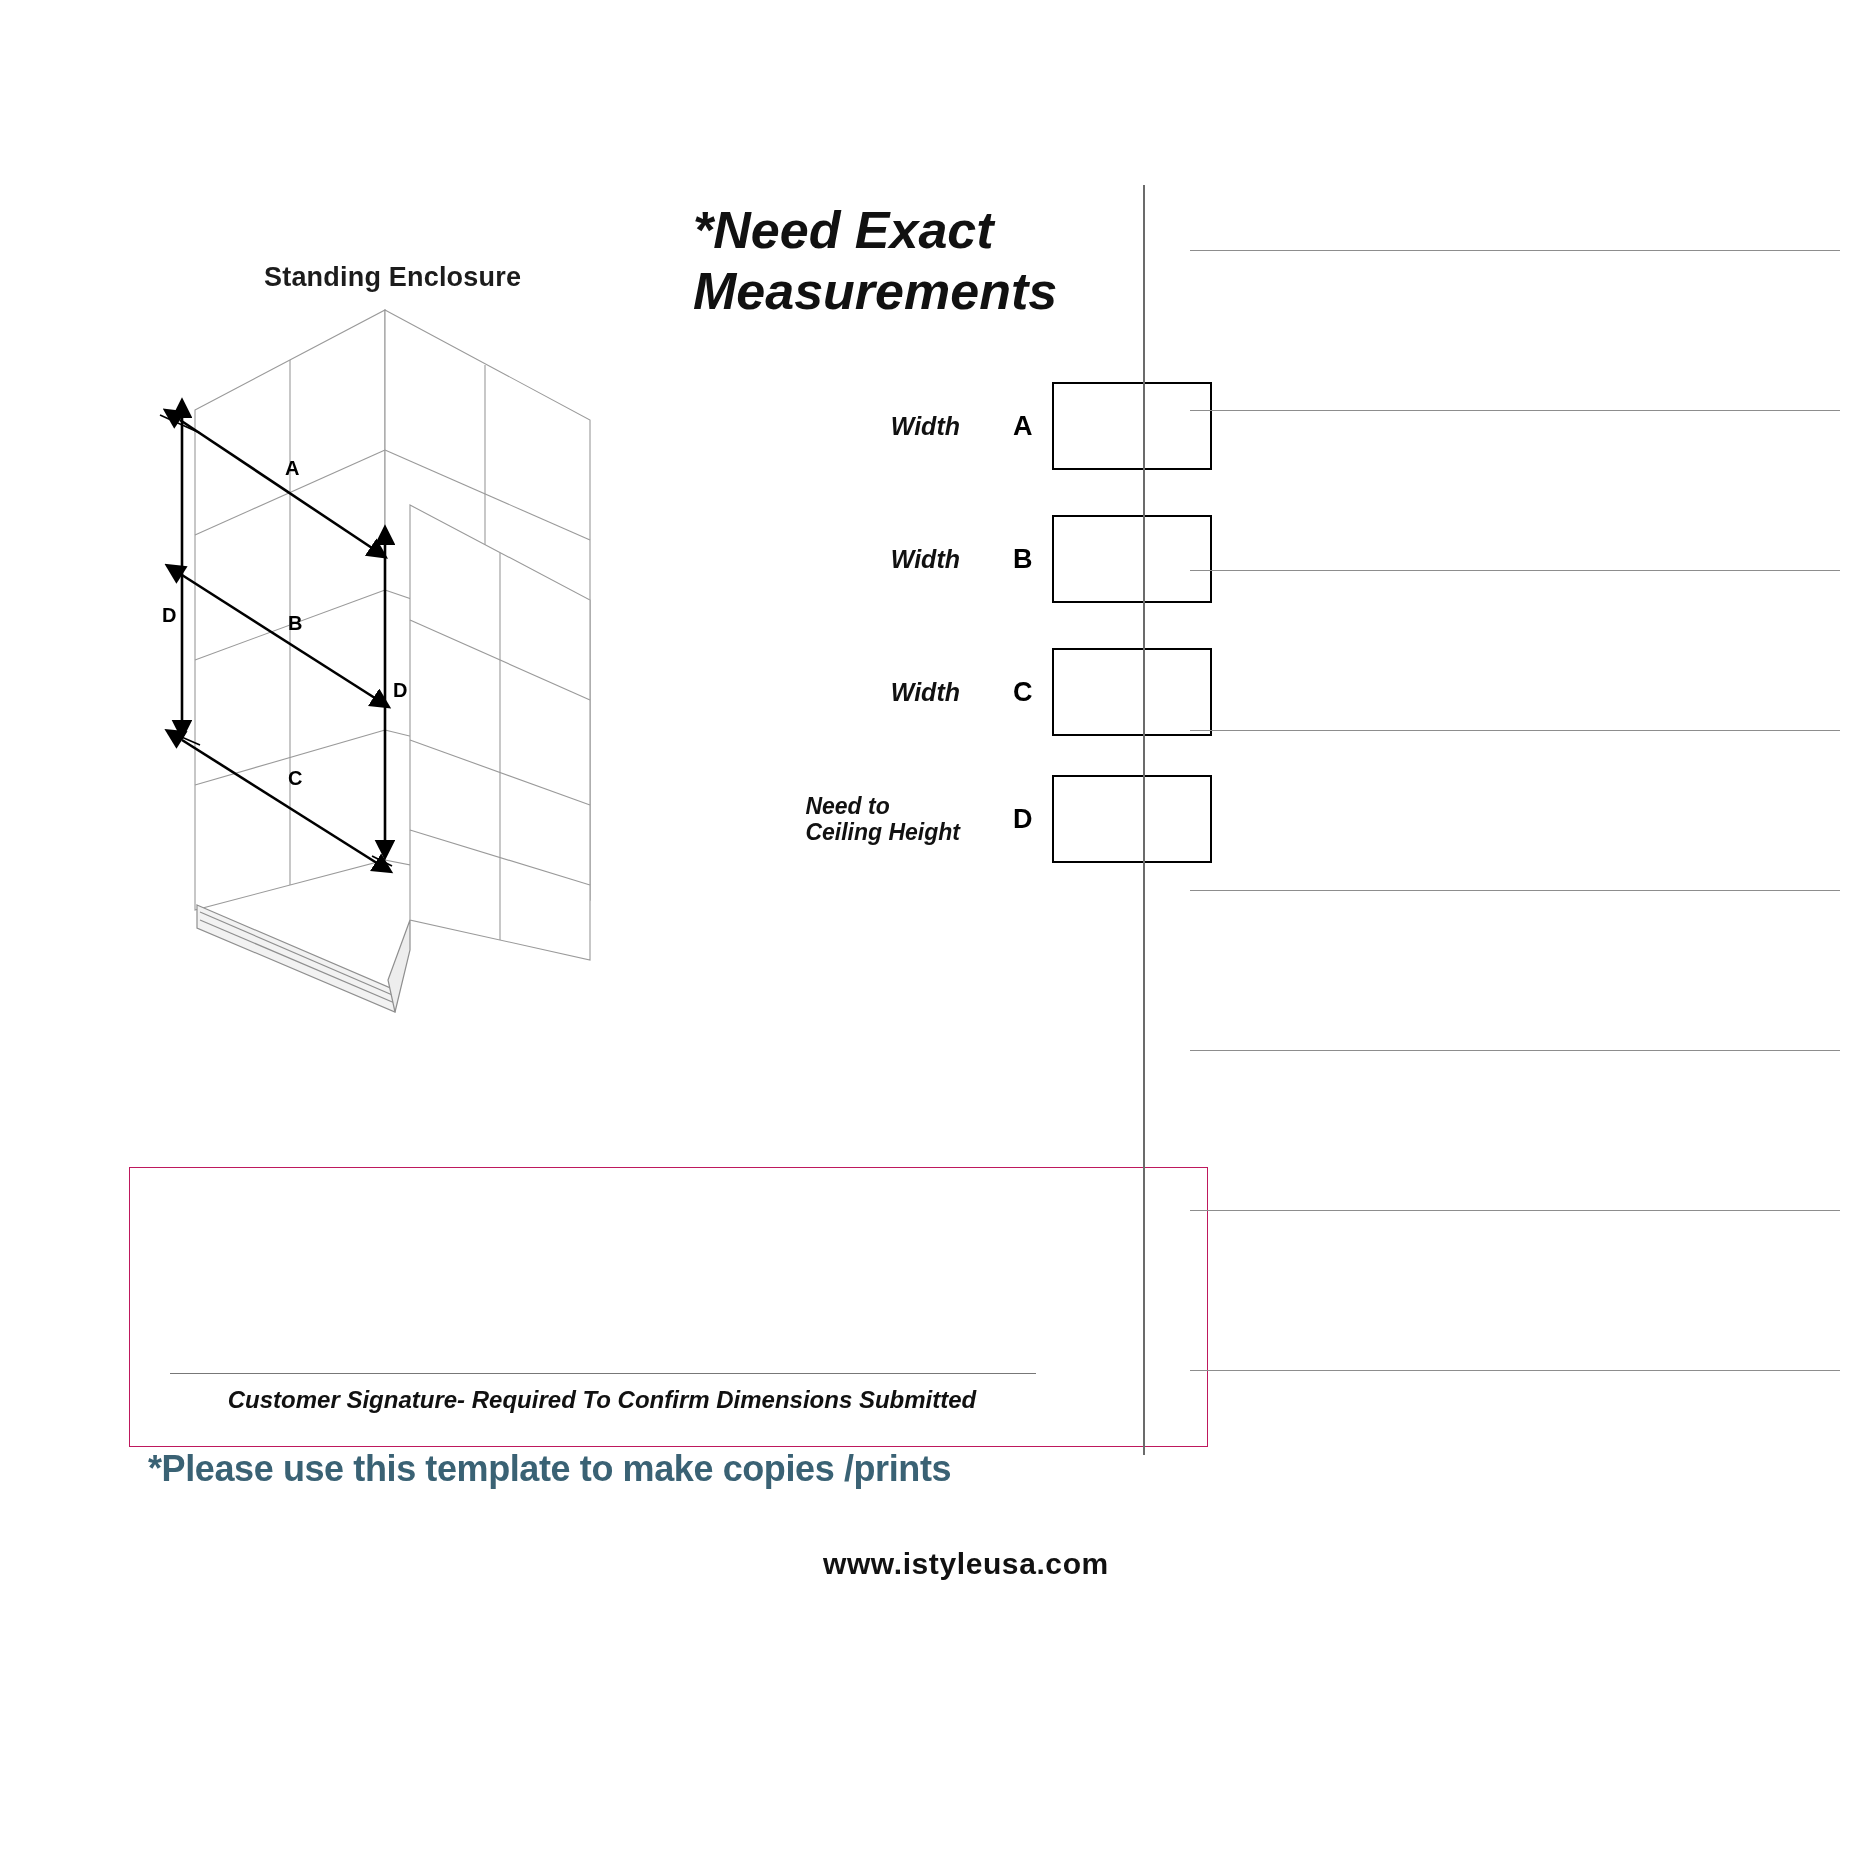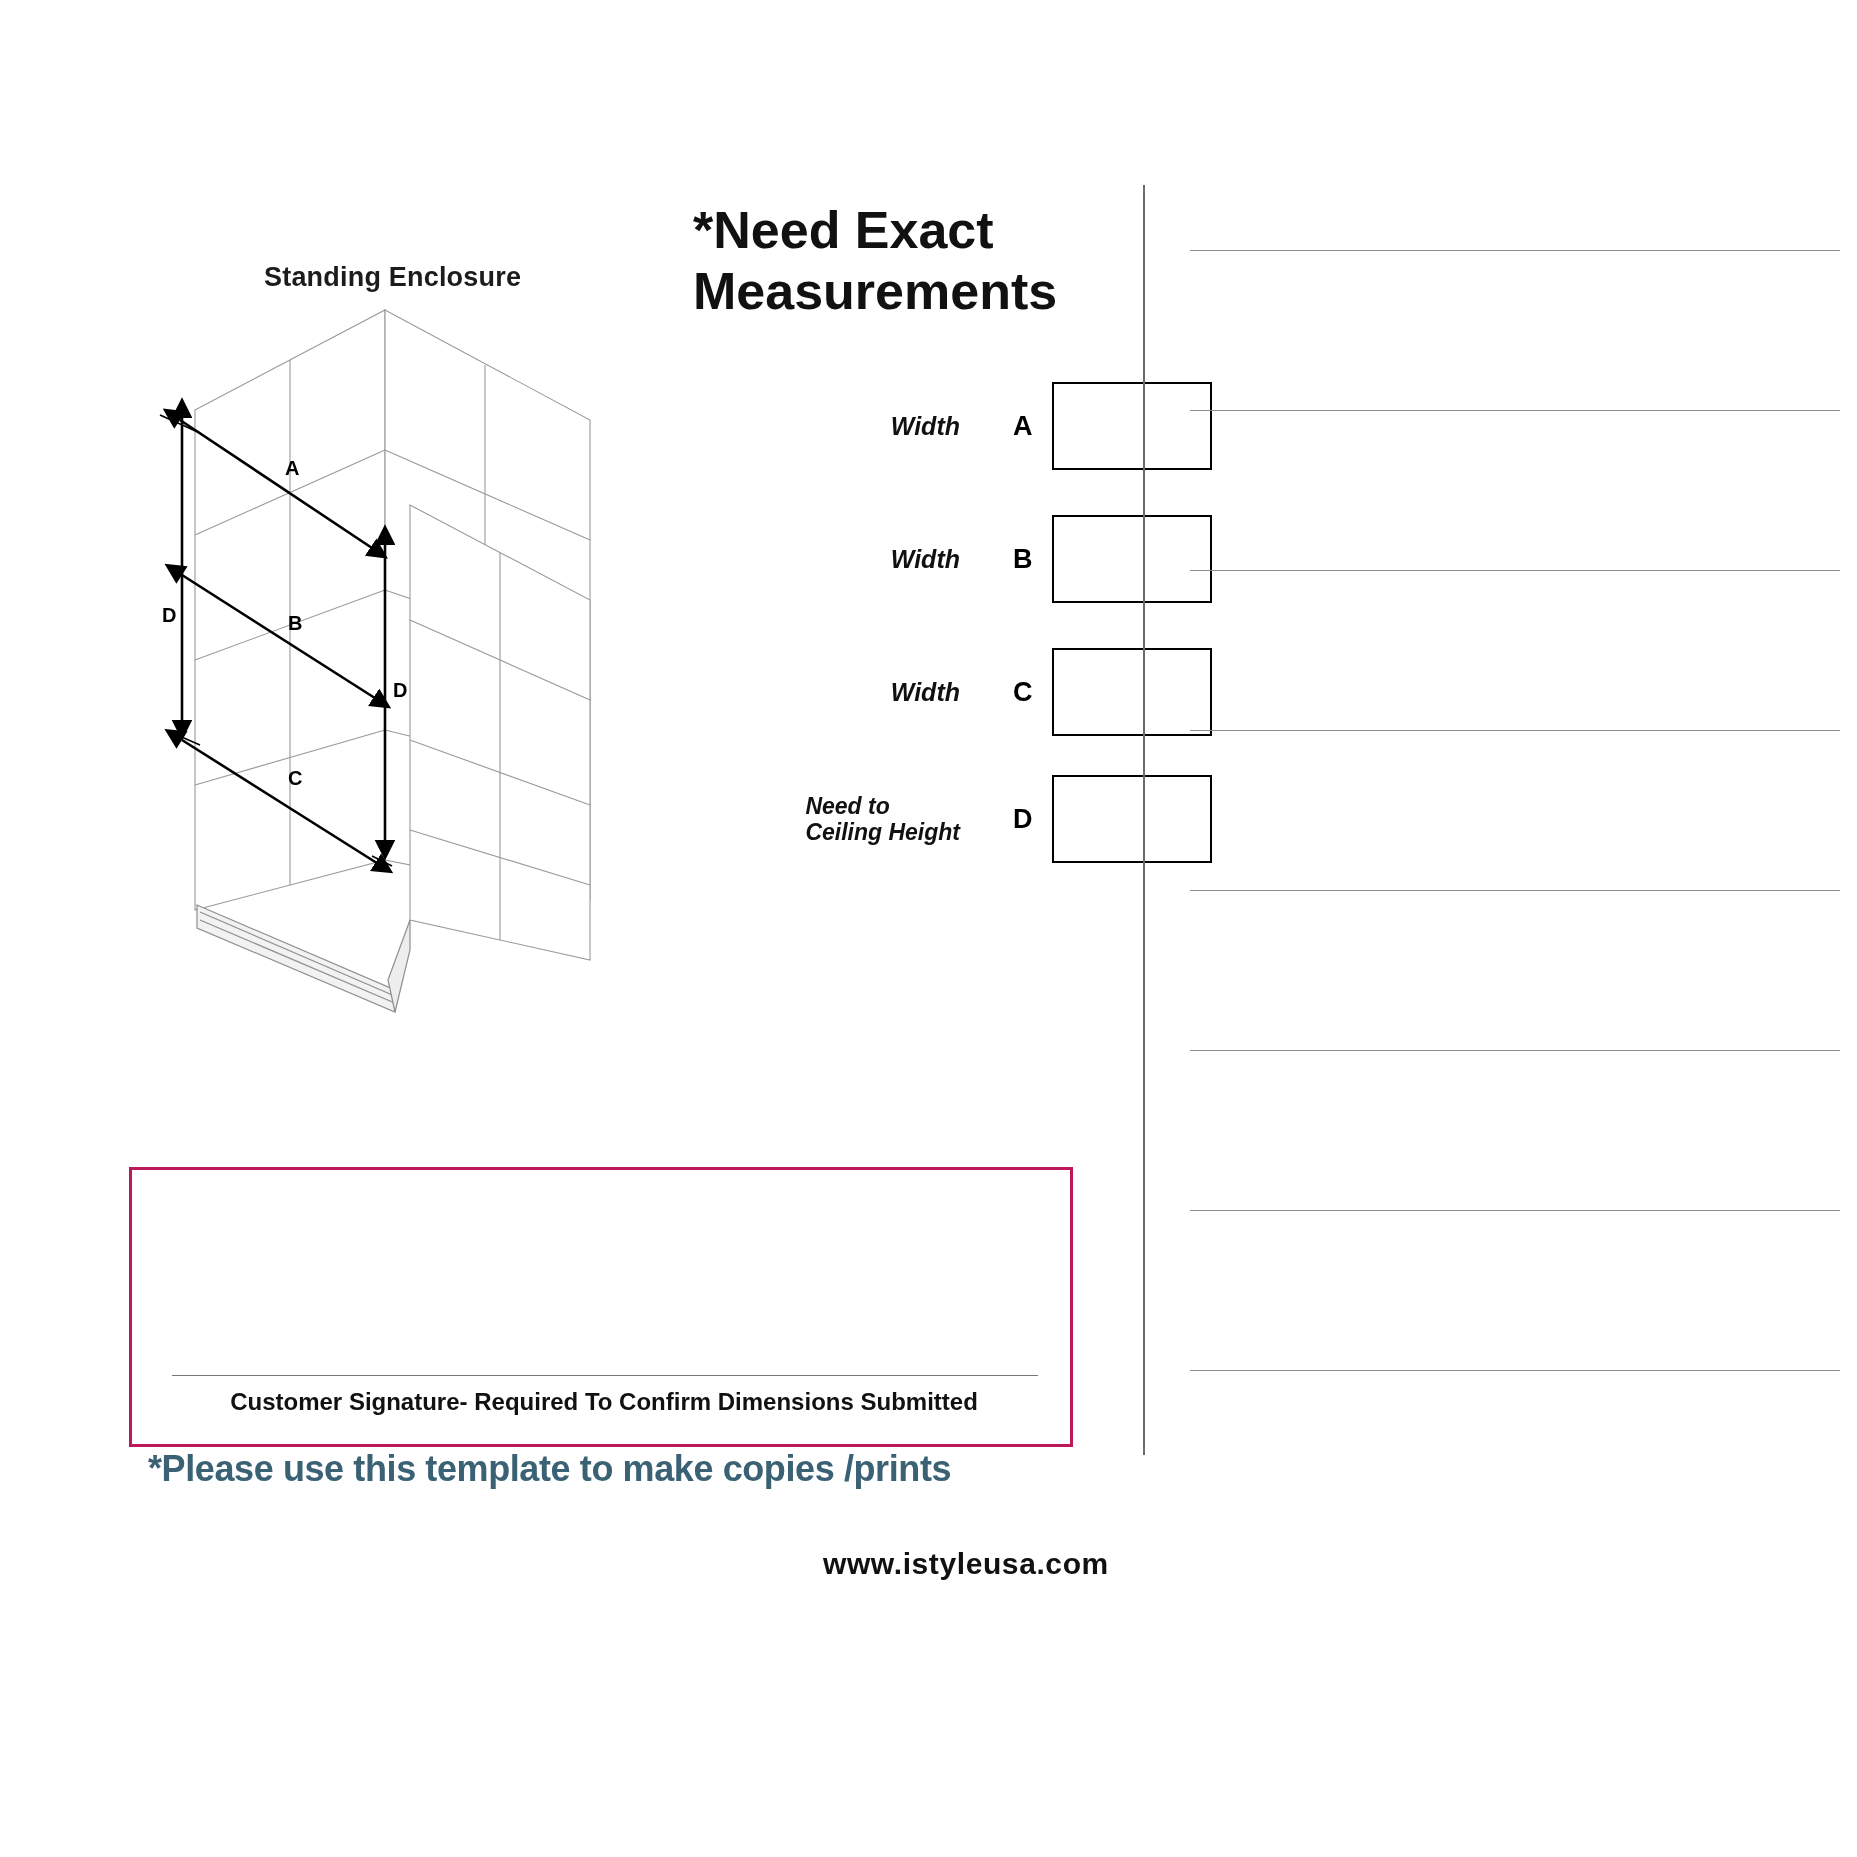--- a/index.html
+++ b/index.html
@@ -45,20 +45,21 @@
 
   .headline {
     position: absolute;
     left: 693px;
     top: 200px;
     width: 460px;
     font-size: 52px;
     line-height: 1.18;
     font-weight: bold;
     color: #111111;
+    font-style: italic;
   }
 
   
   .meas-row {
     position: absolute;
     height: 88px;
   }
   .meas-label {
     position: absolute;
     right: 0;
@@ -96,25 +97,26 @@
     font-size: 25px;
     font-weight: bold;
     font-style: italic;
     color: #111;
   }
 
   .signature-box {
     position: absolute;
     left: 129px;
     top: 1167px;
-    width: 944px;
+    width: 1079px;
     height: 280px;
-    border: 3px solid #be185d;
+    border: 1px solid #be185d;
     box-sizing: border-box;
     background: #fff;
+    font-style: italic;
   }
   .signature-line {
     position: absolute;
     left: 40px;
     top: 205px;
     width: 866px;
     border-top: 1px solid #777;
   }
   .signature-caption {
     position: absolute;

